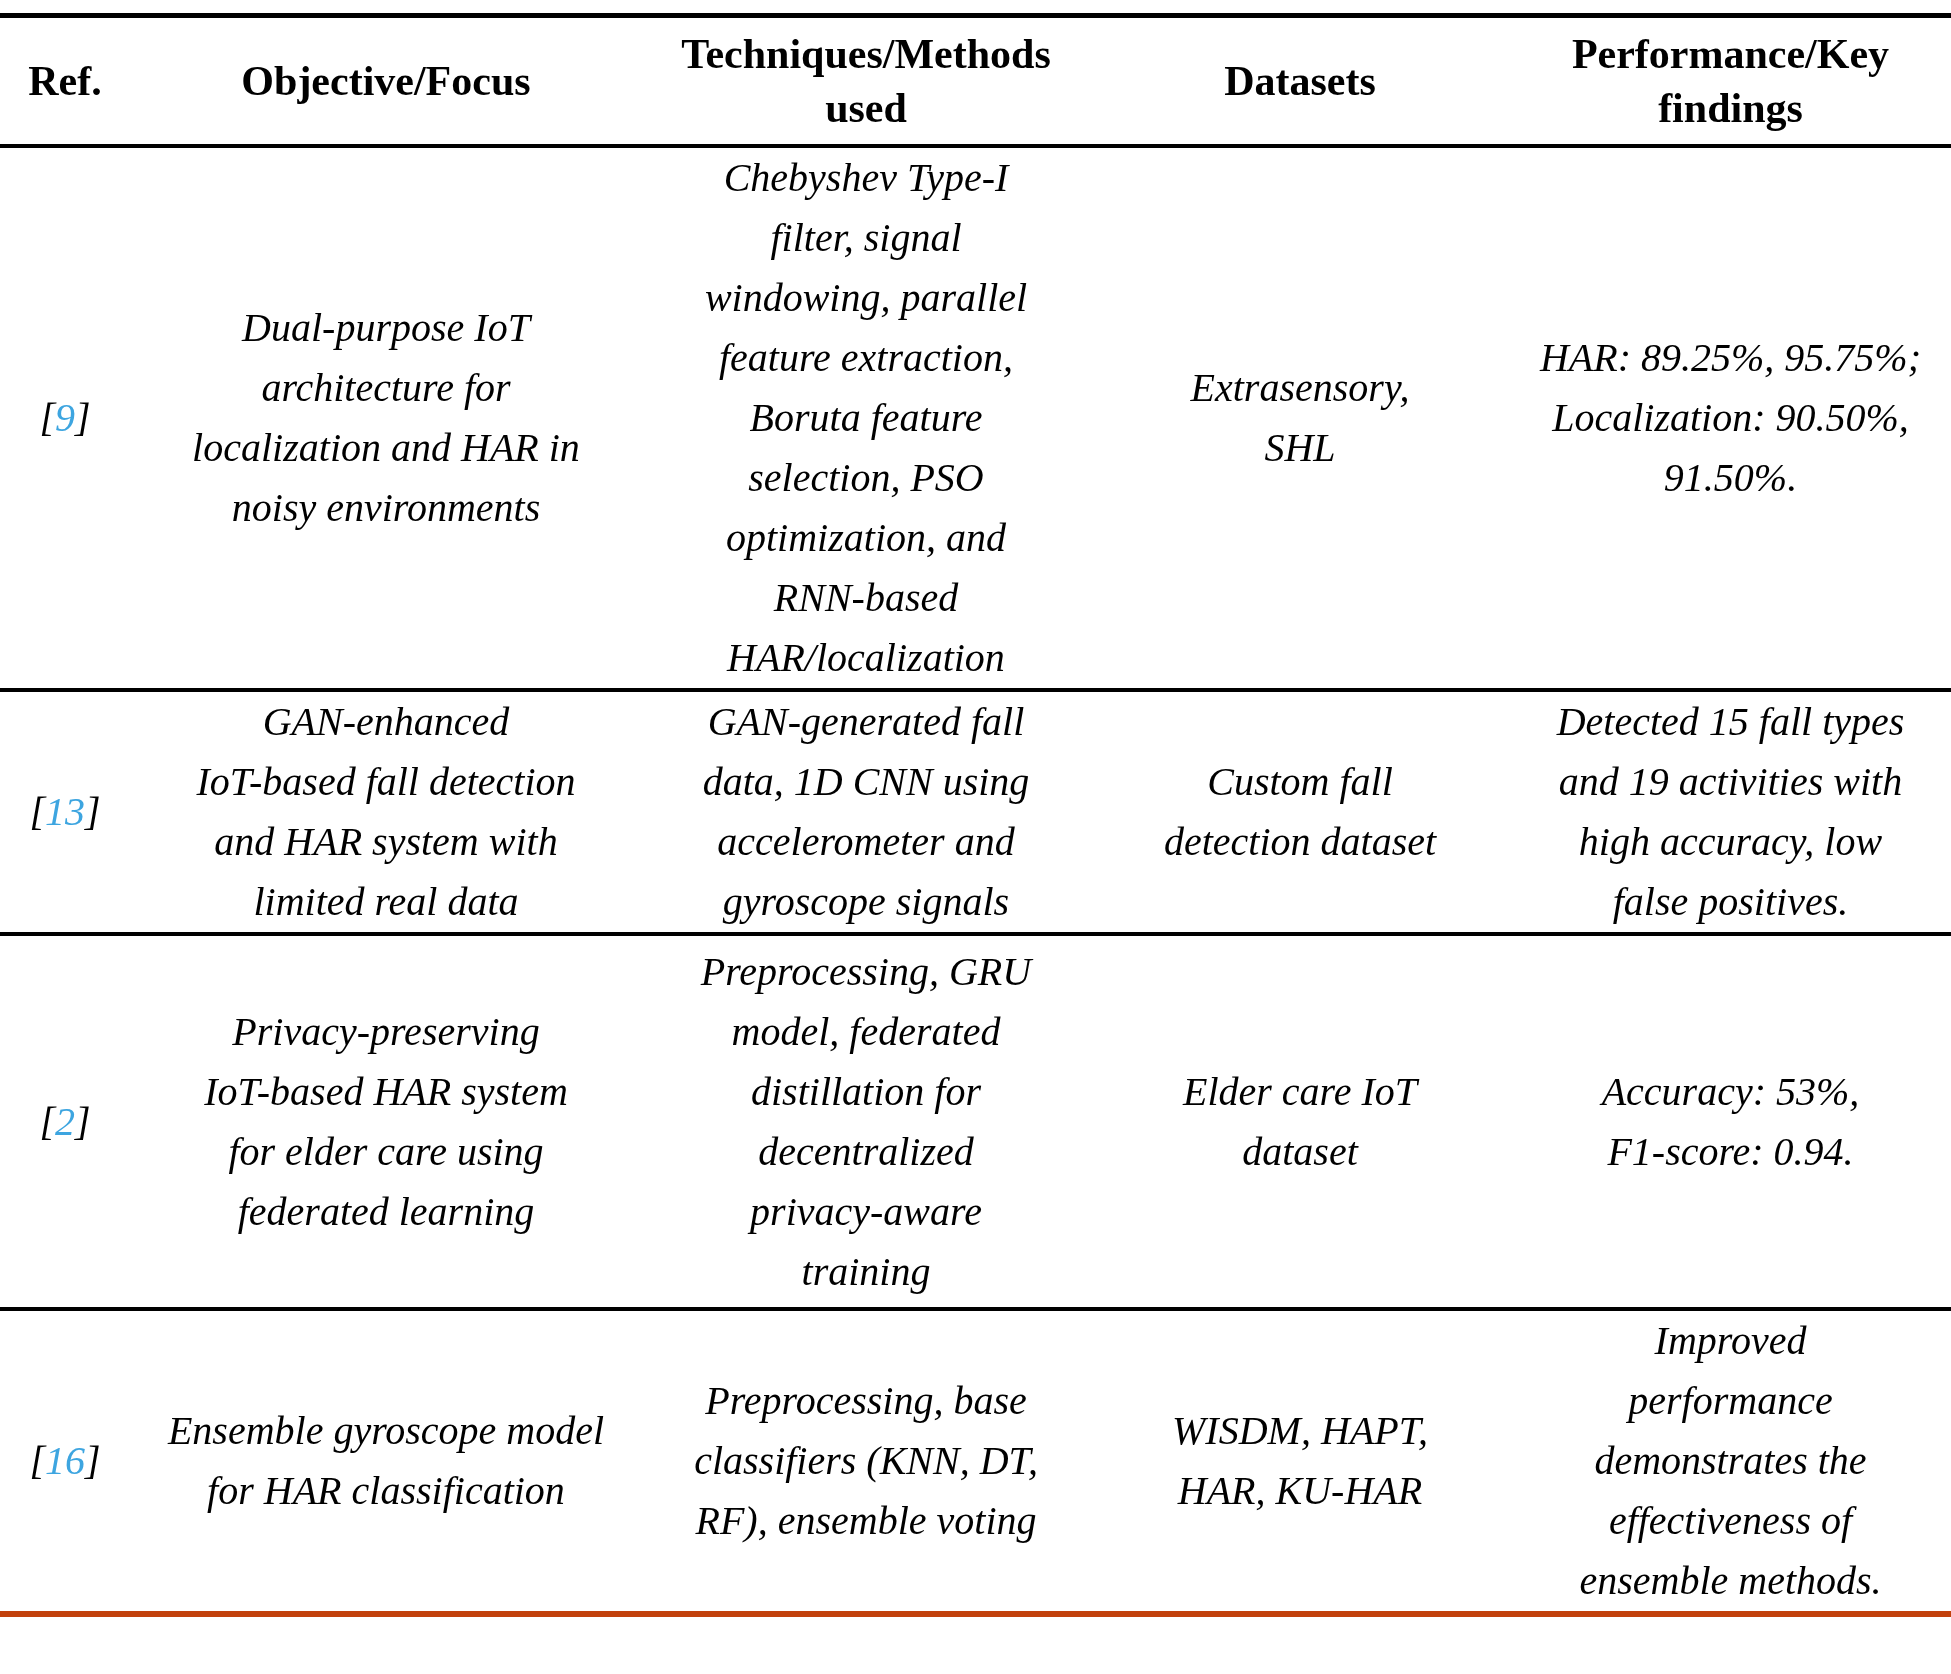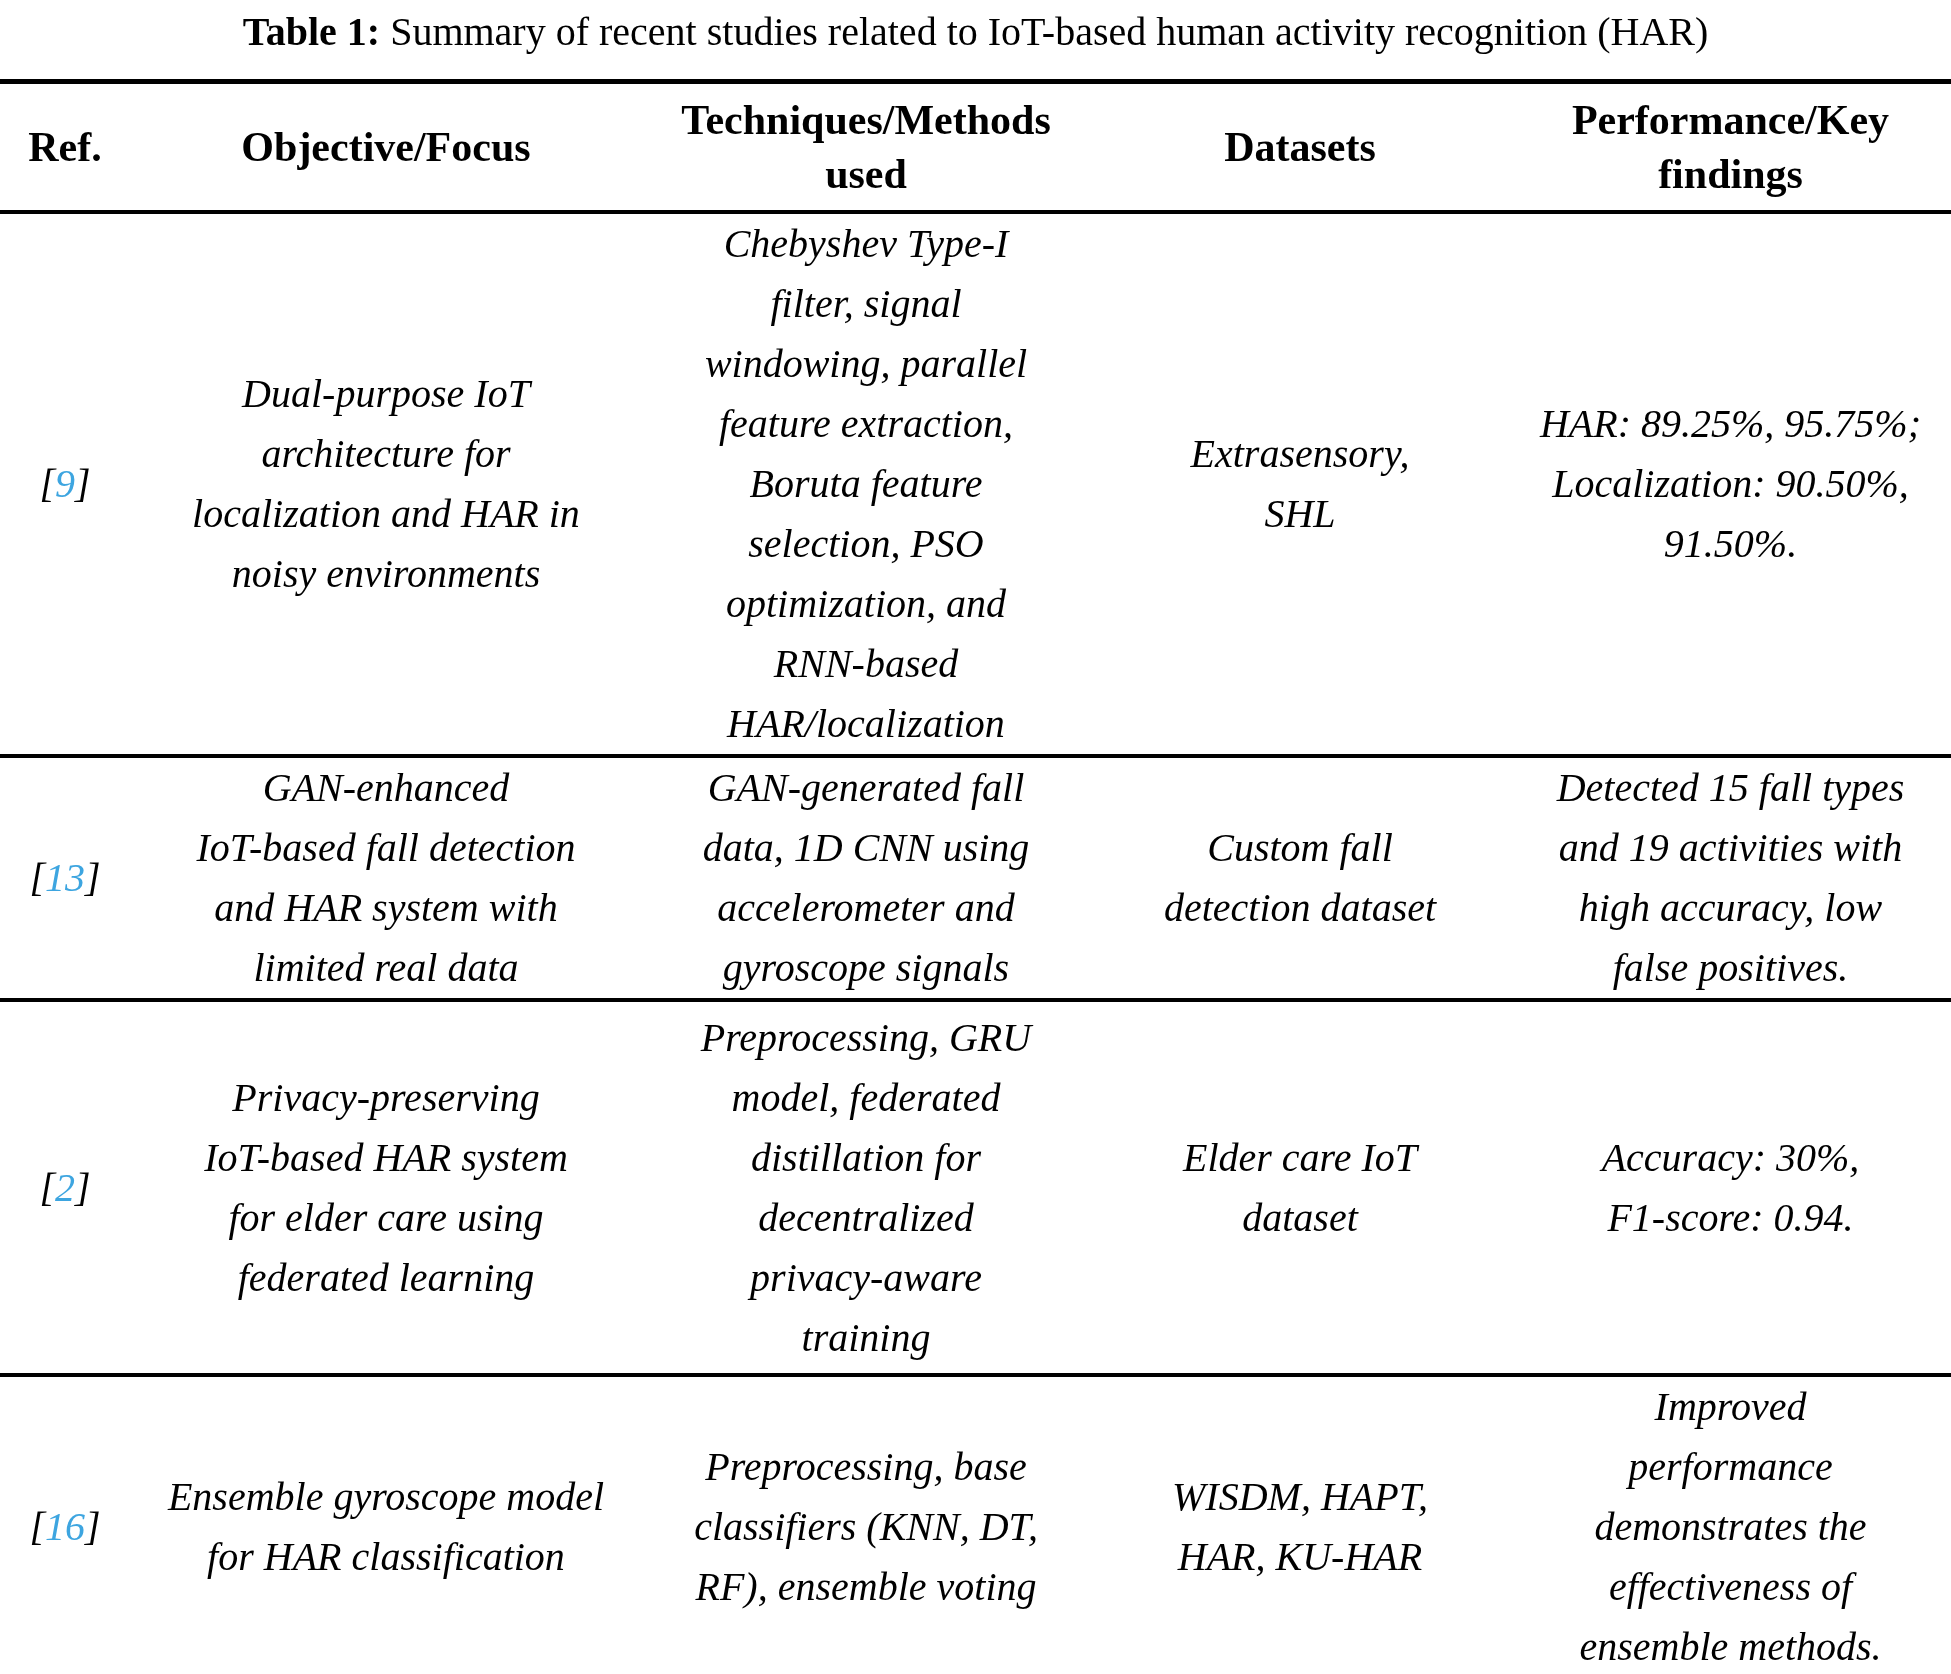--- a/index.html
+++ b/index.html
@@ -64,21 +64,20 @@
   tbody tr.row-4 td { border-bottom: 6px solid #c2410c; }
   .ref-num {
     color: var(--citation-color, #3da5e0);
   }
 </style>
 </head>
 <body>
 
 <div class="page">
 
-  <div class="caption"><span class="cap-label">Table 1:</span><span> </span><span>Summary of recent studies related to IoT-based human activity recognition (HAR)</span></div>
 
   <table class="summary">
     <colgroup>
       <col style="width:130px">
       <col style="width:512px">
       <col style="width:448px">
       <col style="width:420px">
       <col style="width:441px">
     </colgroup>
     <thead>
@@ -141,21 +140,21 @@
 for elder care using
 federated learning</td>
         <td>Preprocessing, GRU
 model, federated
 distillation for
 decentralized
 privacy-aware
 training</td>
         <td>Elder care IoT
 dataset</td>
-        <td>Accuracy: 30%,
+        <td>Accuracy: 53%,
 F1-score: 0.94.</td>
       </tr>
 
       <tr class="row-4">
         <td><span>[</span><span class="ref-num">16</span><span>]</span></td>
         <td>Ensemble gyroscope model
 for HAR classification</td>
         <td>Preprocessing, base
 classifiers (KNN, DT,
 RF), ensemble voting</td>

